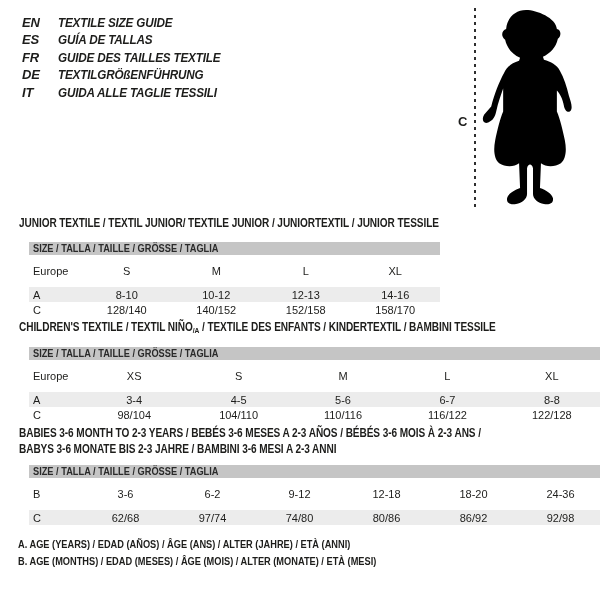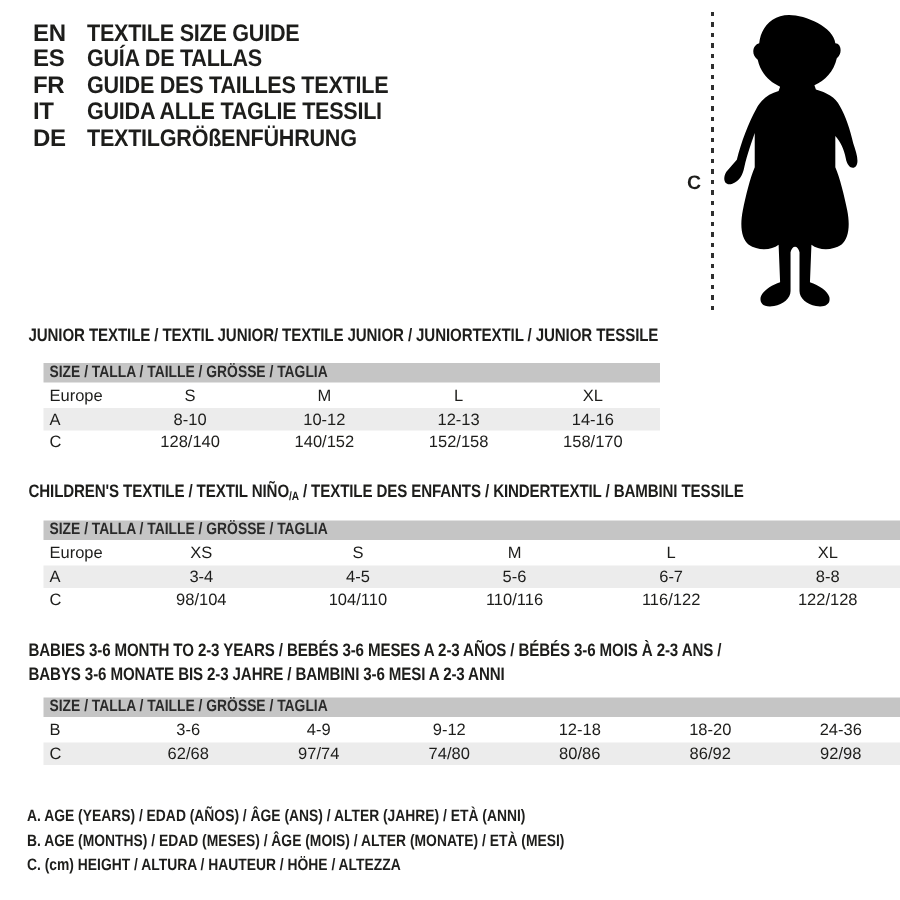--- a/index.html
+++ b/index.html
@@ -5,21 +5,21 @@
   html,body{margin:0;padding:0;}
   body{
     width:600px;height:600px;background:#ffffff;
     font-family:"Liberation Sans", sans-serif;
     color:#1d1d1b;position:relative;overflow:hidden;
   }
   .condensed{transform:scaleX(0.84);transform-origin:0 50%;white-space:nowrap;display:inline-block;}
 
   
   .lang-block{position:absolute;top:14px;left:22px;}
-  .lang-row{display:flex;font-weight:700;font-size:16px;line-height:17.4px;letter-spacing:-0.2px;}
+  .lang-row{display:flex;font-weight:700;font-size:13px;line-height:17.4px;letter-spacing:-0.2px;font-style:italic;}
   .lang-code{width:36px;flex:0 0 36px;}
   .lang-title{white-space:nowrap;transform:scaleX(0.9);transform-origin:0 50%;display:inline-block;}
 
   
   .figure{position:absolute;top:8px;left:455px;width:140px;height:202px;}
   .dash-line{position:absolute;left:19px;top:0;width:2px;height:200px;
     background:repeating-linear-gradient(to bottom,#2e2e2e 0 3px,transparent 3px 7px);}
   .height-label{position:absolute;left:3px;top:106px;font-weight:700;font-size:13px;}
   .baby-svg{position:absolute;left:26px;top:1px;}
 
@@ -31,21 +31,21 @@
   .sub{font-size:8px;vertical-align:-2px;}
 
   
   .table{position:absolute;left:17px;font-size:11px;margin-left:12px;}
   .t1{top:242px;width:411px;}
   .t2{top:347px;width:575px;}
   .t3{top:465px;width:575px;}
   .size-bar{height:13px;line-height:13px;background:#c5c5c5;color:#2a2a2a;
     font-weight:700;padding-left:4px;font-size:11px;}
   .trow{display:flex;align-items:center;height:15px;}
-  .trow.hdr{height:17px;}
+  .trow.hdr{height:32px;justify-content:center;}
   .stripe{background:#ececec;}
   .rlabel{flex:0 0 53px;width:53px;padding-left:4px;box-sizing:border-box;}
   .cell{flex:1;text-align:center;}
 
   
   .notes{position:absolute;left:18px;top:536px;font-size:11px;font-weight:700;line-height:16.5px;}
 </style>
 </head>
 <body>
 
@@ -58,26 +58,26 @@
     </div>
     <div class="lang-row">
       <span class="lang-code">ES</span>
       <span class="lang-title">GUÍA DE TALLAS</span>
     </div>
     <div class="lang-row">
       <span class="lang-code">FR</span>
       <span class="lang-title">GUIDE DES TAILLES TEXTILE</span>
     </div>
     <div class="lang-row">
+      <span class="lang-code">DE</span>
+      <span class="lang-title">TEXTILGRÖßENFÜHRUNG</span>
+    </div>
+    <div class="lang-row">
       <span class="lang-code">IT</span>
       <span class="lang-title">GUIDA ALLE TAGLIE TESSILI</span>
-    </div>
-    <div class="lang-row">
-      <span class="lang-code">DE</span>
-      <span class="lang-title">TEXTILGRÖßENFÜHRUNG</span>
     </div>
   </section>
 
   <section class="figure">
     <span class="height-label">C</span>
     <div class="dash-line"></div>
     <svg class="baby-svg" width="105" height="199" viewBox="0 0 105 200" aria-hidden="true">
       <path fill="#000000" d="M45,1 C34,1 26,9 25,20 C21,21 19,27 24,31 C26,40 32,46 39,49 L38,52
         C31,54 26,58 23,64 C18,73 13,86 10,98 L3,106 C0,111 2,116 7,114 C12,112 14,108 15,103
         C17,94 20,86 22,80 L22,103 C19,110 16,122 14,132 C12,142 13,151 18,155 C24,159 33,159 38,155
@@ -146,36 +146,35 @@
 
   <h2 class="heading h3">
     <span class="condensed" style="display:block;">BABIES 3-6 MONTH TO 2-3 YEARS / BEBÉS 3-6 MESES A 2-3 AÑOS / BÉBÉS 3-6 MOIS À 2-3 ANS /</span>
     <span class="condensed" style="display:block;">BABYS 3-6 MONATE BIS 2-3 JAHRE / BAMBINI 3-6 MESI A 2-3 ANNI</span>
   </h2>
   <div class="table t3">
     <div class="size-bar"><span class="condensed">SIZE / TALLA / TAILLE / GRÖSSE / TAGLIA</span></div>
     <div class="trow hdr">
       <span class="rlabel">B</span>
       <span class="cell">3-6</span>
-      <span class="cell">4-9</span>
+      <span class="cell">6-2</span>
       <span class="cell">9-12</span>
       <span class="cell">12-18</span>
       <span class="cell">18-20</span>
       <span class="cell">24-36</span>
     </div>
     <div class="trow stripe">
       <span class="rlabel">C</span>
       <span class="cell">62/68</span>
       <span class="cell">97/74</span>
       <span class="cell">74/80</span>
       <span class="cell">80/86</span>
       <span class="cell">86/92</span>
       <span class="cell">92/98</span>
     </div>
   </div>
 
   <section class="notes">
     <div><span class="condensed">A. AGE (YEARS) / EDAD (AÑOS) / ÂGE (ANS) / ALTER (JAHRE) / ETÀ (ANNI)</span></div>
     <div><span class="condensed">B. AGE (MONTHS) / EDAD (MESES) / ÂGE (MOIS) / ALTER (MONATE) / ETÀ (MESI)</span></div>
-    <div><span class="condensed">C. (cm) HEIGHT / ALTURA / HAUTEUR / HÖHE / ALTEZZA</span></div>
   </section>
 
 </div>
 
 </body></html>

